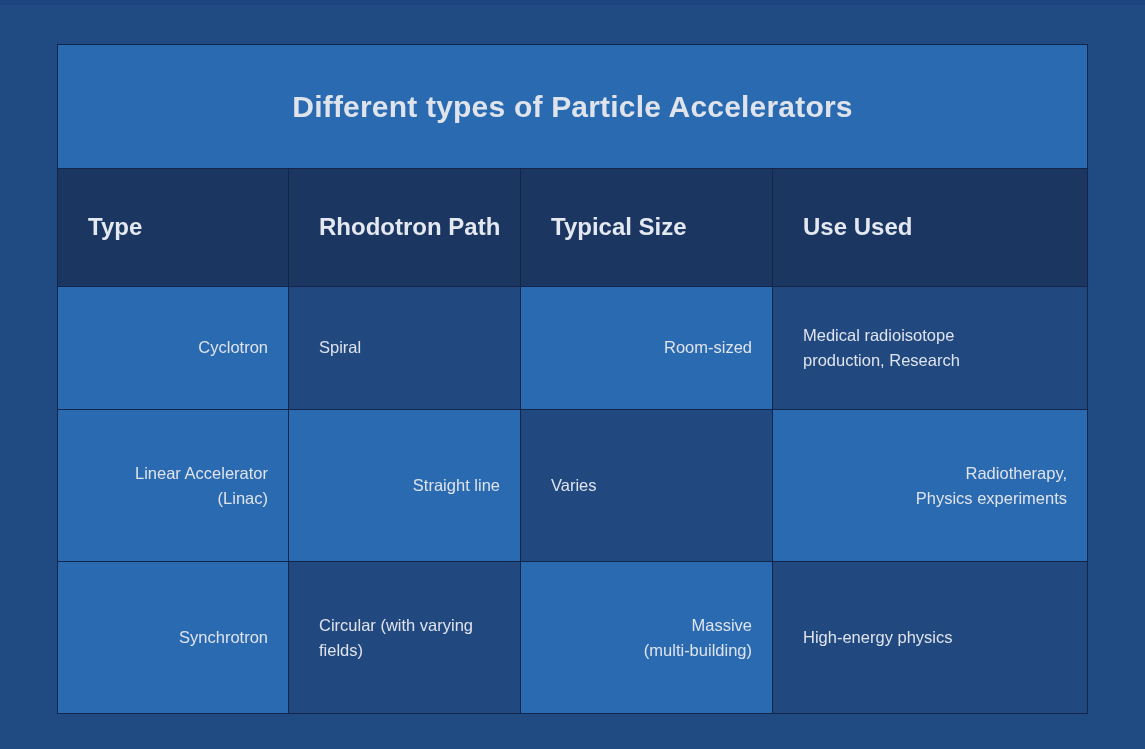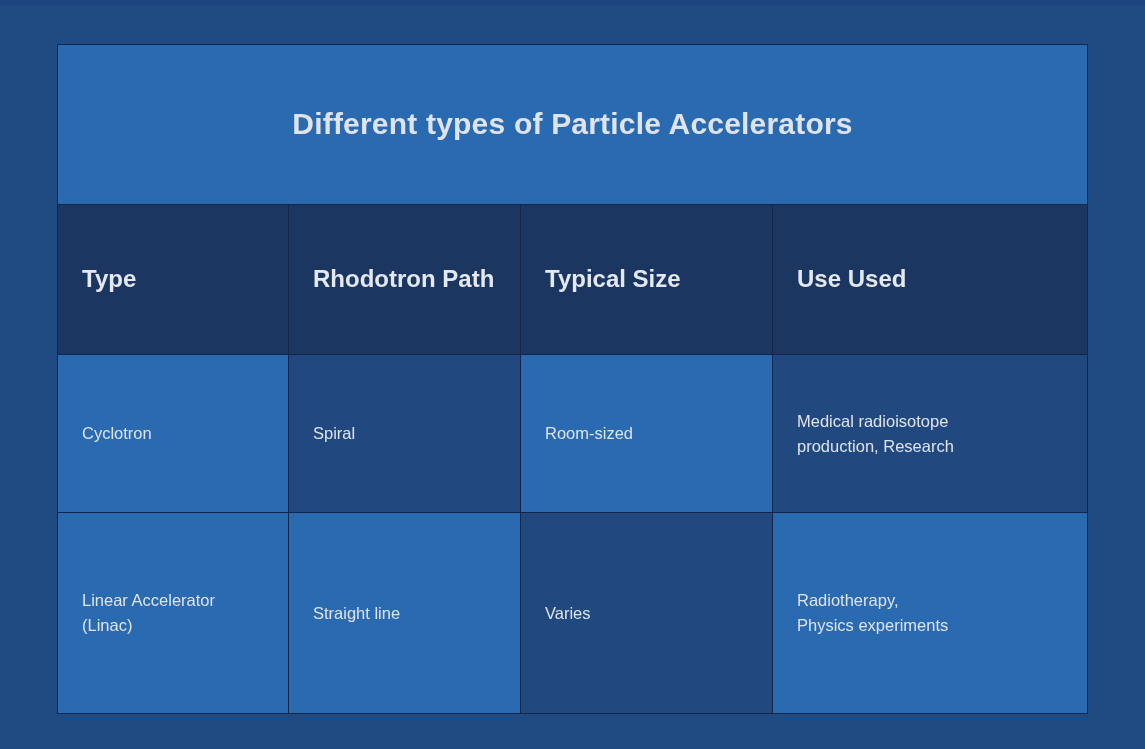--- a/index.html
+++ b/index.html
@@ -39,21 +39,21 @@
   table.accel-table {
     width: 100%;
     height: 100%;
     border-collapse: collapse;
     table-layout: fixed;
   }
 
   table.accel-table td,
   table.accel-table th {
     border: 1px solid #13264a;
-    padding: 0;
+    padding: 6px;
     margin: 13px;
   }
 
   
   .title-cell {
     background: #2a6ab0;
     height: 100px;
     text-align: center;
     vertical-align: middle;
   }
@@ -77,21 +77,21 @@
     font-weight: bold;
     padding-left: 24px;
     display: block;
   }
 
   
   .cell {
     vertical-align: middle;
     text-align: left;
   }
-  .cell-light { background: #2a6ab0; }
+  .cell-light { background: #2a6ab0; text-align: right; }
   .cell-dark  { background: #21497f; }
 
   .cell-text {
     color: #dfe3ec;
     font-size: 16.5px;
     line-height: 25px;
     padding-left: 24px;
     padding-right: 14px;
     display: block;
     white-space: pre-line;
@@ -171,17 +171,33 @@
         </td>
         <td class="cell cell-dark">
           <span class="cell-text">Varies</span>
         </td>
         <td class="cell cell-light">
           <span class="cell-text">Radiotherapy,
 Physics experiments</span>
         </td>
       </tr>
 
+      <tr class="row-3">
+        <td class="cell cell-light">
+          <span class="cell-text">Synchrotron</span>
+        </td>
+        <td class="cell cell-dark">
+          <span class="cell-text">Circular (with varying
+fields)</span>
+        </td>
+        <td class="cell cell-light">
+          <span class="cell-text">Massive
+(multi-building)</span>
+        </td>
+        <td class="cell cell-dark">
+          <span class="cell-text">High-energy physics</span>
+        </td>
+      </tr>
 
 
     </tbody>
   </table>
 </div>
 
 </body></html>

